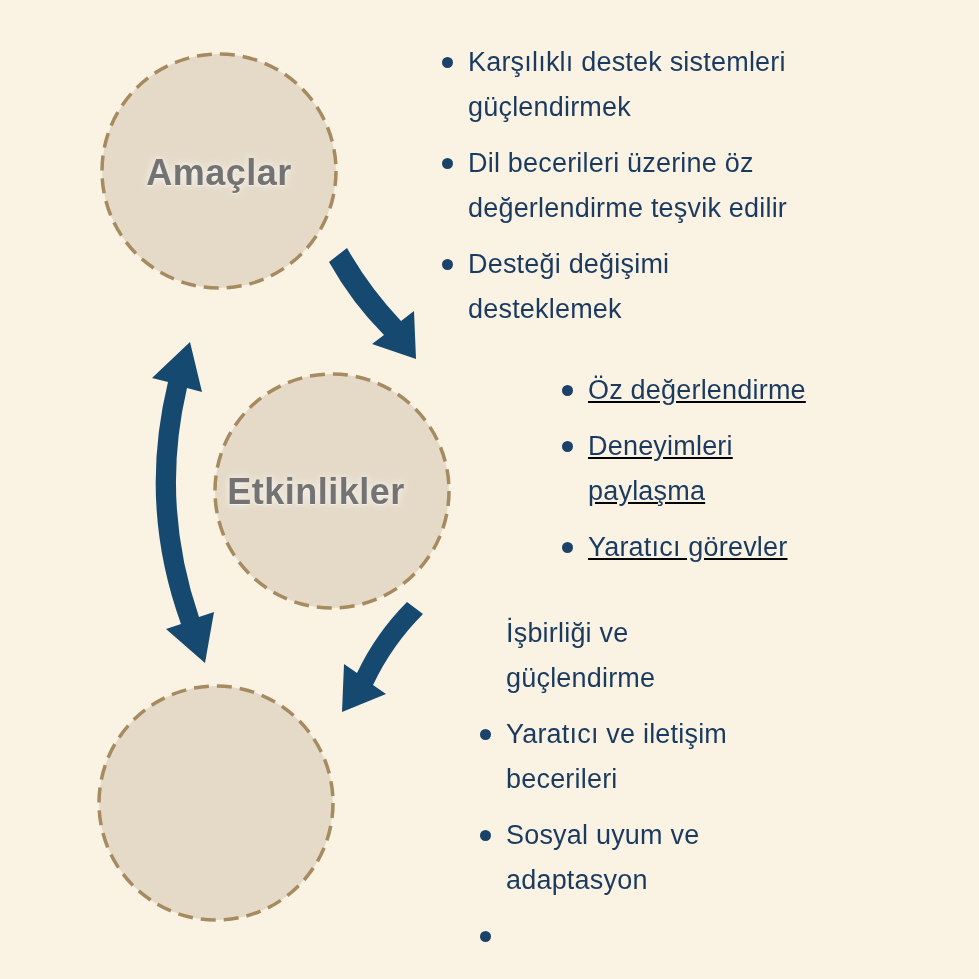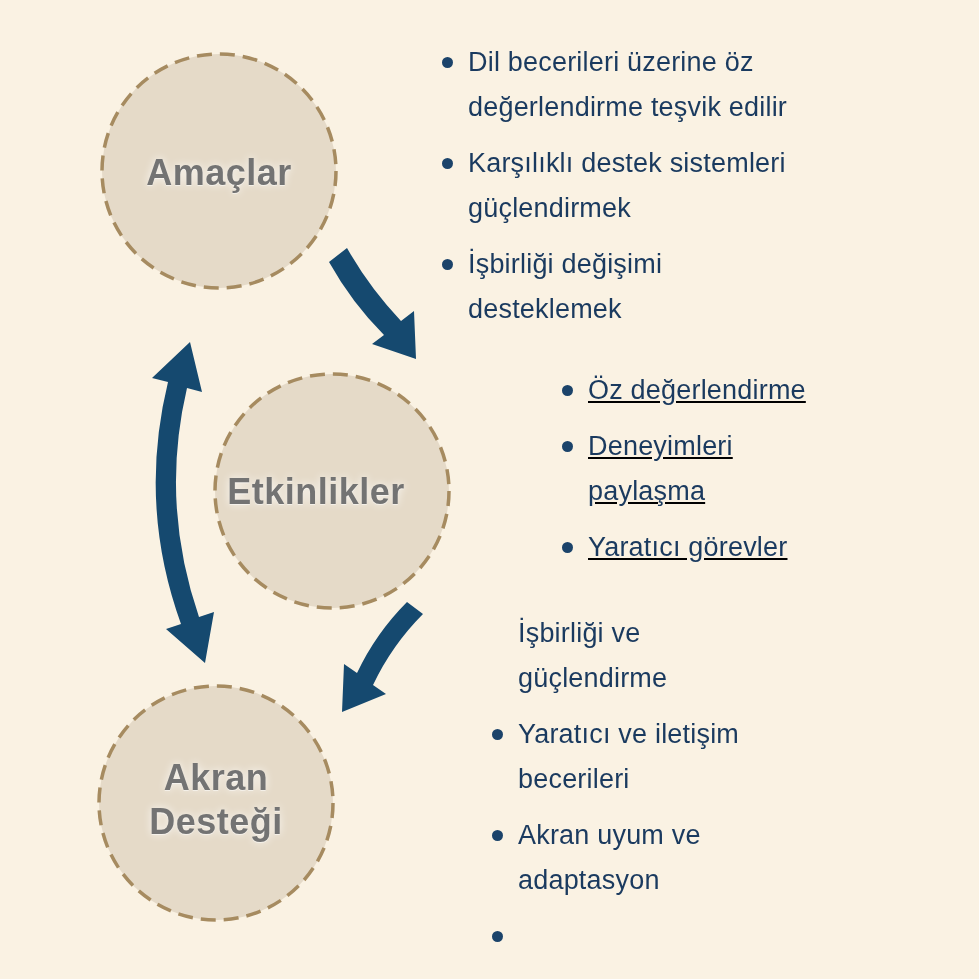--- a/index.html
+++ b/index.html
@@ -62,71 +62,69 @@
 
     <path d="M 416,359 L 414,311 L 401,321 Q 369,287 347,248 L 329,262 Q 352,303 384,335 L 372,344 Z" fill="#15496f"></path>
 
     <path d="M 342,712 L 344,664 L 357,673 Q 376,633 407,602 L 423,614 Q 392,645 373,685 L 386,694 Z" fill="#15496f"></path>
 
     <path d="M 190,342 L 202,392 L 187,388 Q 160,503 199,617 L 214,612 L 205,663 L 166,629 L 181,624 Q 138,505 168,382 L 152,378 Z" fill="#15496f"></path>
   </svg>
 
   <div class="node-label" style="left:219px; top:173px;">Amaçlar</div>
   <div class="node-label" style="left:316px; top:492px;">Etkinlikler</div>
-  <div class="node-label" style="left:216px; top:800px;">Akran
-Desteği</div>
 
   <div class="blist" style="left:442px; top:40px; width:480px;">
+    <div class="bitem">
+      <span class="bdot"></span>
+      <span class="btext">Karşılıklı destek sistemleri
+güçlendirmek</span>
+    </div>
     <div class="bitem">
       <span class="bdot"></span>
       <span class="btext">Dil becerileri üzerine öz
 değerlendirme teşvik edilir</span>
     </div>
     <div class="bitem">
       <span class="bdot"></span>
-      <span class="btext">Karşılıklı destek sistemleri
-güçlendirmek</span>
-    </div>
-    <div class="bitem">
-      <span class="bdot"></span>
-      <span class="btext">İşbirliği değişimi
+      <span class="btext">Desteği değişimi
 desteklemek</span>
     </div>
   </div>
 
   <div class="blist" style="left:562px; top:368px; width:380px;text-decoration:underline;">
     <div class="bitem">
       <span class="bdot"></span>
       <span class="btext">Öz değerlendirme</span>
     </div>
     <div class="bitem">
       <span class="bdot"></span>
       <span class="btext">Deneyimleri
 paylaşma</span>
     </div>
     <div class="bitem">
       <span class="bdot"></span>
       <span class="btext">Yaratıcı görevler</span>
     </div>
   </div>
 
-  <div class="blist" style="left:492px; top:611px; width:460px;">
+  <div class="blist" style="left:480px; top:611px; width:460px;">
     <div class="bitem no-dot">
       <span class="bdot"></span>
       <span class="btext">İşbirliği ve
 güçlendirme</span>
     </div>
     <div class="bitem">
       <span class="bdot"></span>
       <span class="btext">Yaratıcı ve iletişim
 becerileri</span>
     </div>
     <div class="bitem">
       <span class="bdot"></span>
-      <span class="btext">Akran uyum ve
+      <span class="btext">Sosyal uyum ve
 adaptasyon</span>
     </div>
     <div class="bitem">
       <span class="bdot"></span>
     </div>
   </div>
 
 </div>
 
 </body></html>

